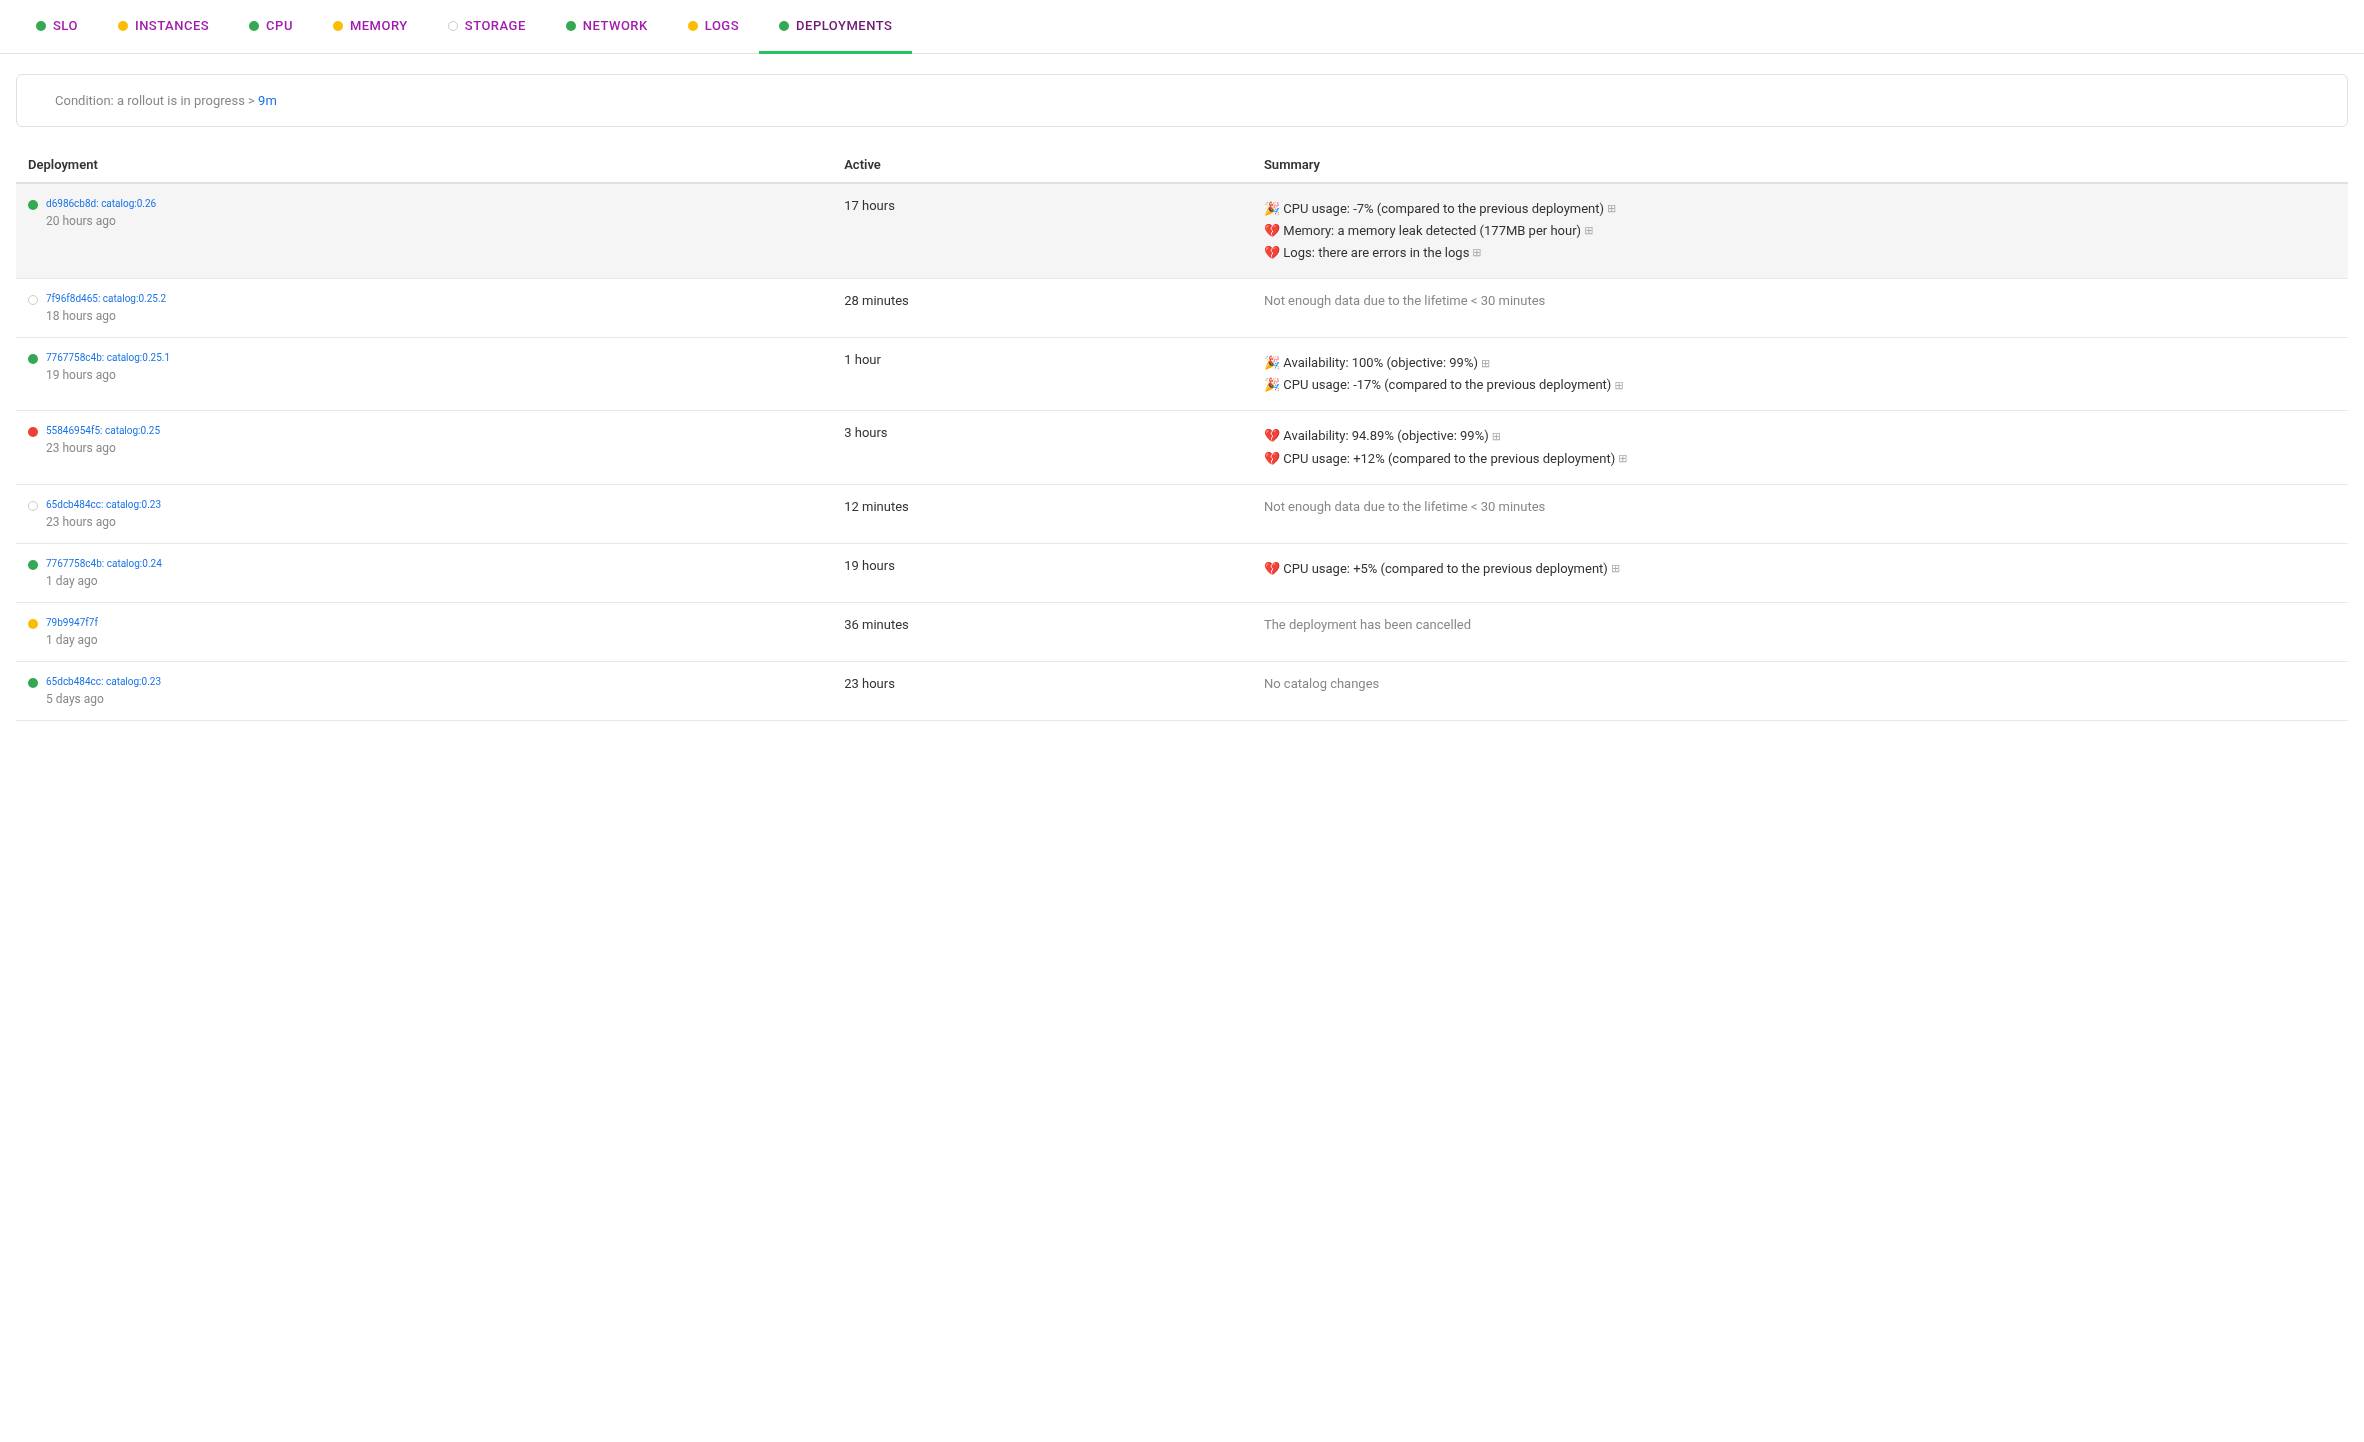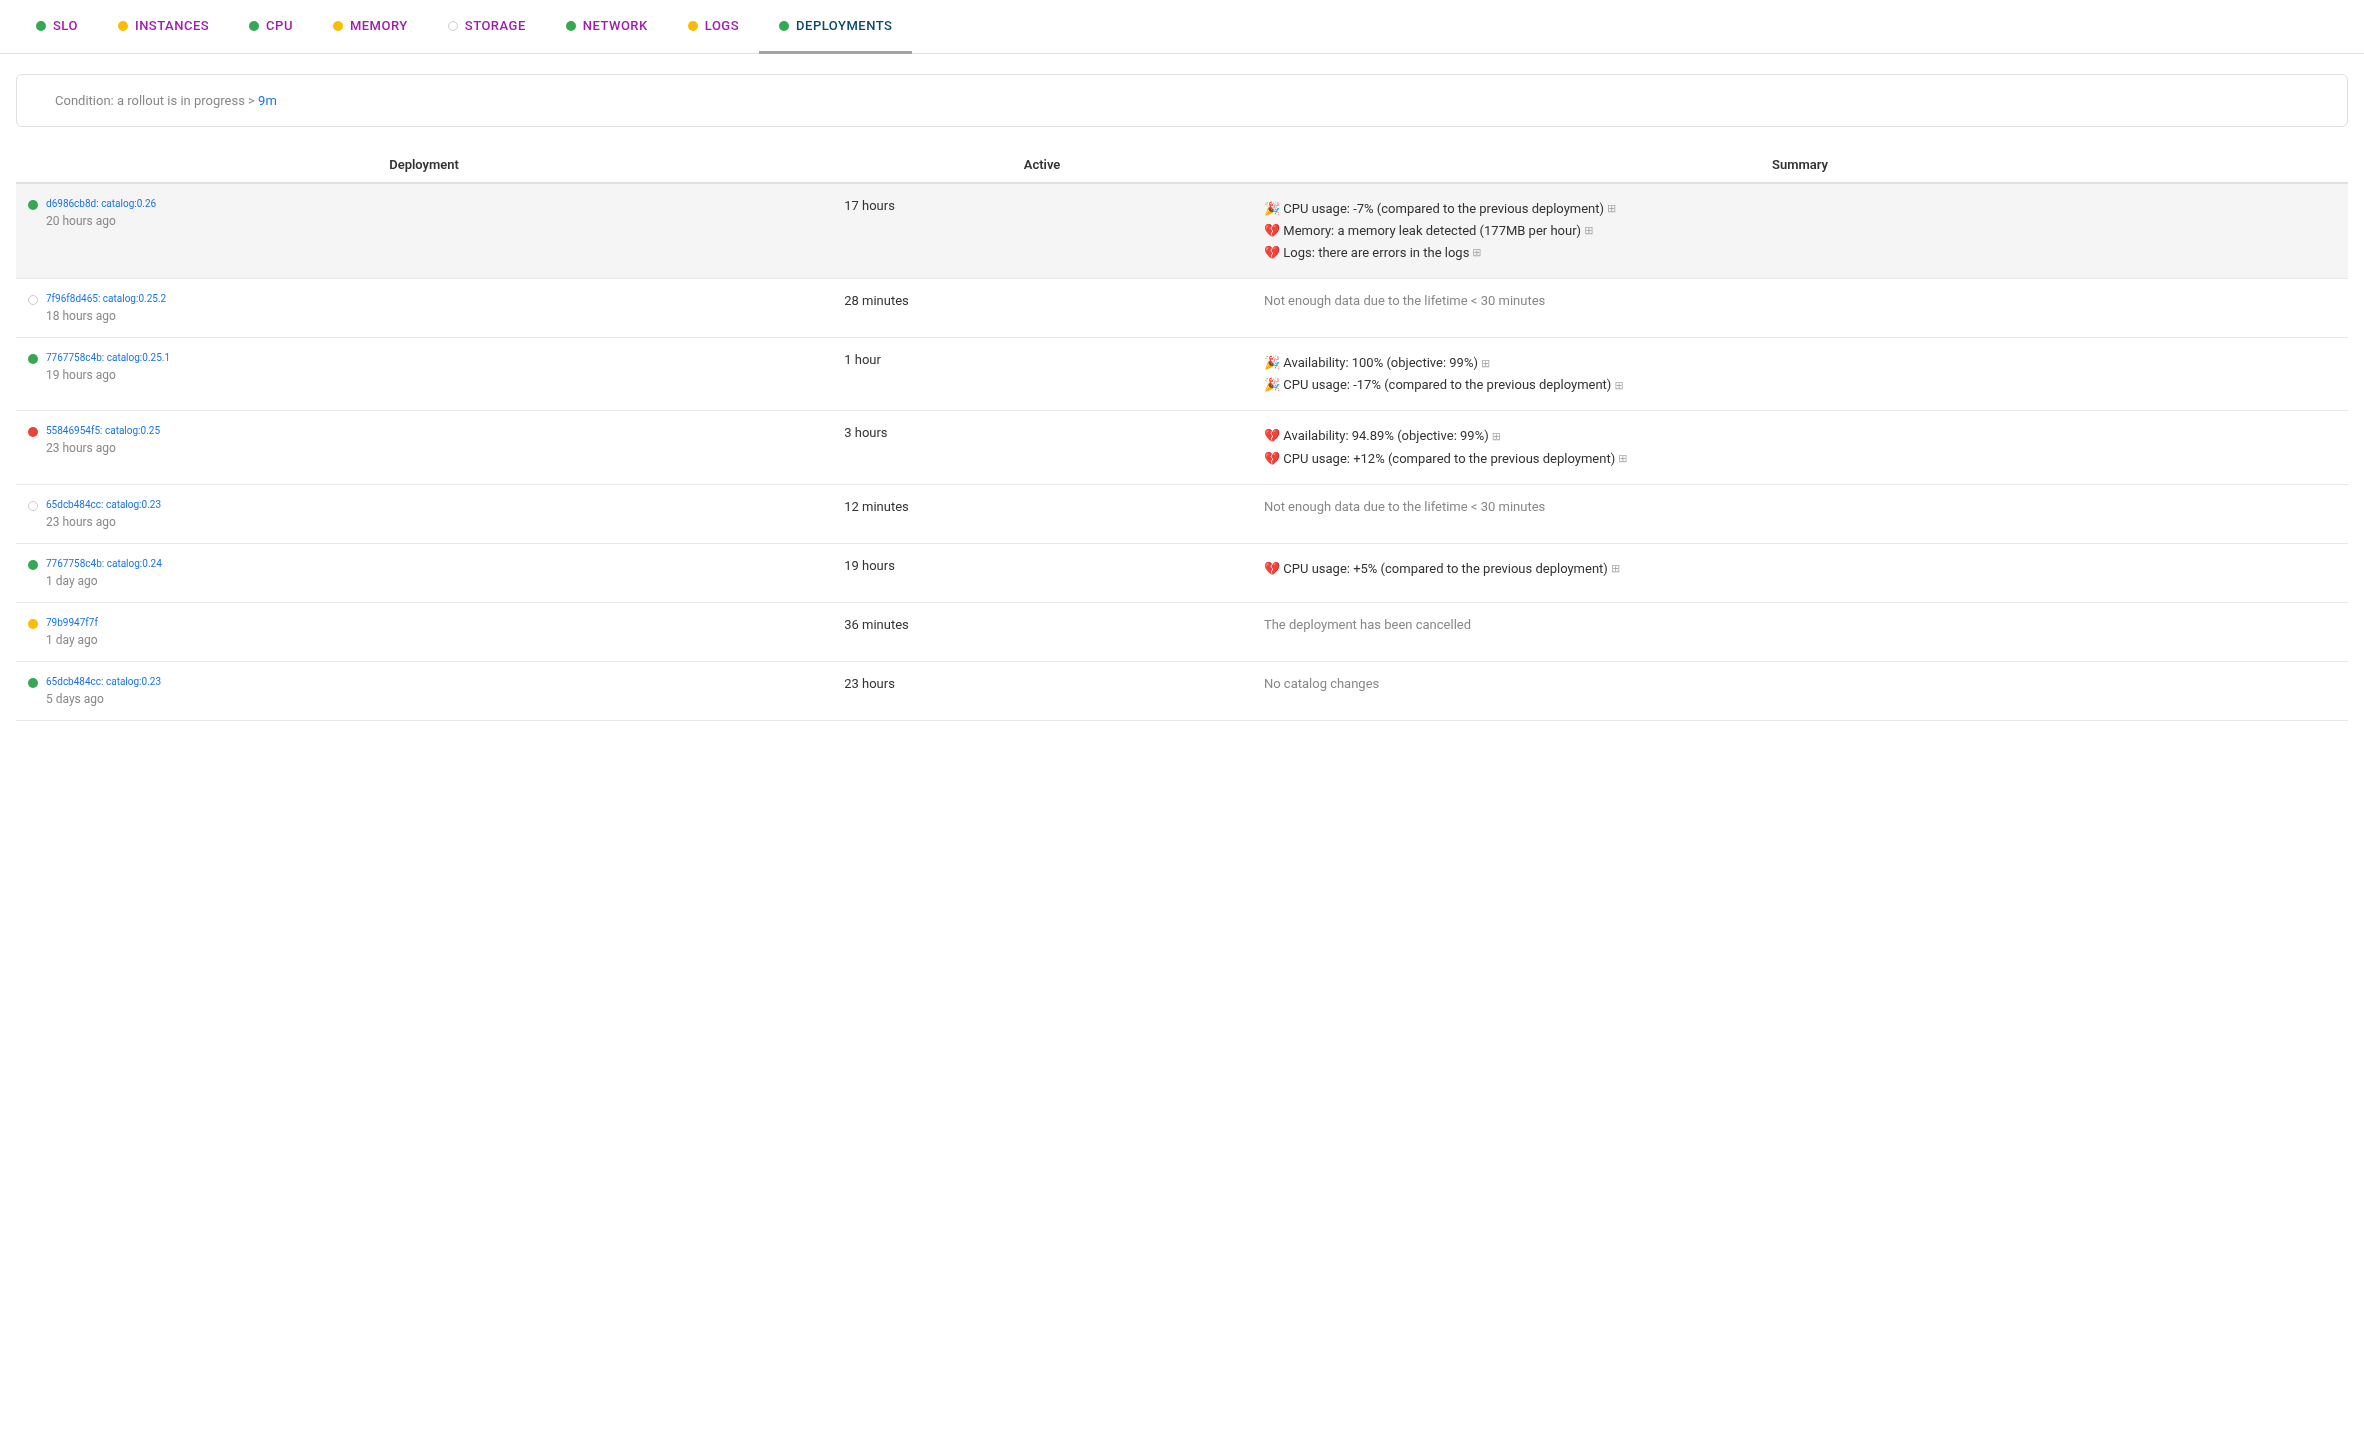--- a/index.html
+++ b/index.html
@@ -26,22 +26,22 @@
       font-size: 13px;
       font-weight: 500;
       color: #a21caf;
       cursor: pointer;
       text-transform: uppercase;
       letter-spacing: 0.5px;
       border-bottom: 3px solid transparent;
       margin-bottom: -1px;
     }
     .nav-tab.active {
-      color: #0c4a6e;
-      border-bottom: 3px solid #a3a3a3;
+      color: #701a75;
+      border-bottom: 3px solid #22c55e;
     }
     .dot {
       width: 10px;
       height: 10px;
       border-radius: 50%;
       display: inline-block;
       flex-shrink: 0;
     }
     .dot-green { background: #34a853; }
     .dot-yellow { background: #fbbc04; }
@@ -75,21 +75,21 @@
 
     
     .table-container {
       margin: 20px 16px;
     }
     table {
       width: 100%;
       border-collapse: collapse;
     }
     thead th {
-      text-align: center;
+      text-align: left;
       font-weight: 600;
       font-size: 13px;
       color: #333;
       padding: 10px 12px;
       border-bottom: 2px solid #e0e0e0;
     }
     tbody tr {
       border-bottom: 1px solid #e8e8e8;
     }
     tbody tr.highlighted {

